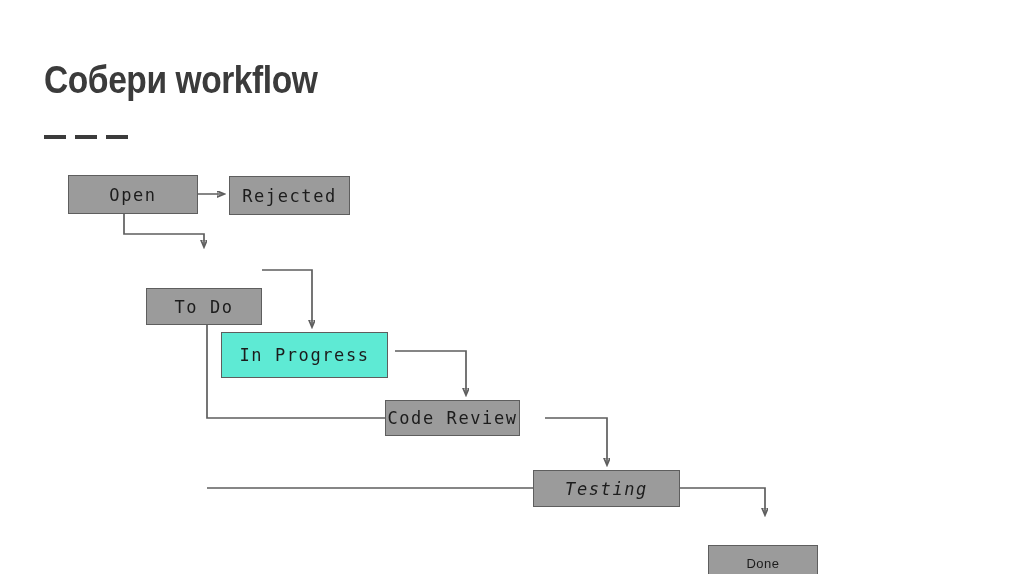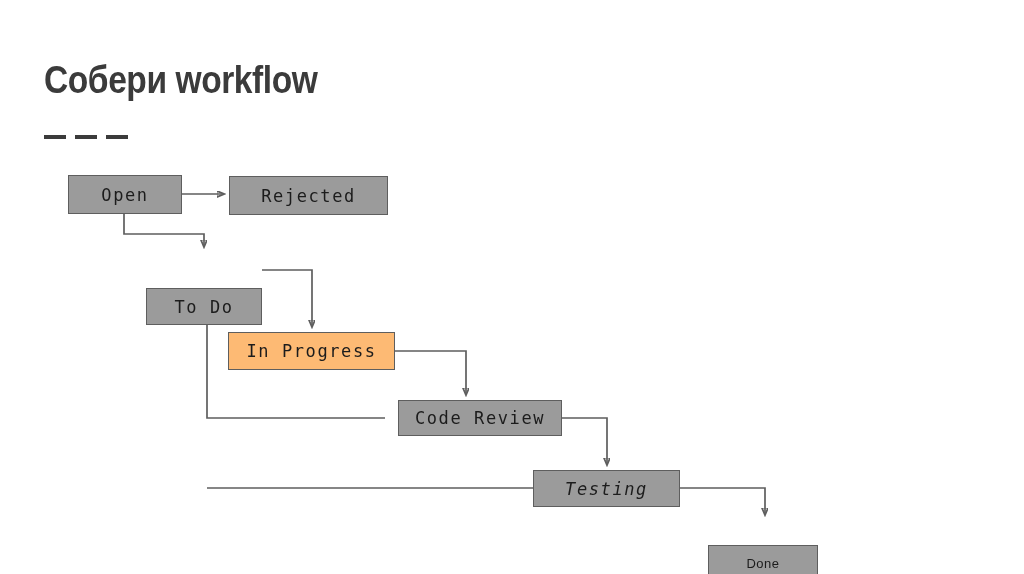--- a/index.html
+++ b/index.html
@@ -110,33 +110,33 @@
           <path d="M 124 214 L 124 234 L 204 234 L 204 247" stroke="#5e5e5e" marker-end="url(#arrowhead)"></path>
           <path d="M 262 270 L 312 270 L 312 327" stroke="#5e5e5e" marker-end="url(#arrowhead)"></path>
           <path d="M 395 351 L 466 351 L 466 395" stroke="#5e5e5e" marker-end="url(#arrowhead)"></path>
           <path d="M 545 418 L 607 418 L 607 465" stroke="#5e5e5e" marker-end="url(#arrowhead)"></path>
           <path d="M 680 488 L 765 488 L 765 515" stroke="#5e5e5e" marker-end="url(#arrowhead)"></path>
           <path d="M 385 418 L 207 418 L 207 294" stroke="#5e5e5e" marker-end="url(#arrowhead)"></path>
           <path d="M 533 488 L 207 488" stroke="#5e5e5e"></path>
         </g>
     </svg>
     <div id="node-layer">
-        <div class="node" style="left: 68px; top: 175px; width: 114px; height: 39px; background: rgb(155, 155, 155); border-color: rgb(94, 94, 94);">
+        <div class="node" style="left: 68px; top: 175px; width: 130px; height: 39px; background: rgb(155, 155, 155); border-color: rgb(94, 94, 94);">
           <span>Open</span>
         </div>
-        <div class="node" style="left: 229px; top: 176px; width: 159px; height: 39px; background: rgb(155, 155, 155); border-color: rgb(94, 94, 94);">
+        <div class="node" style="left: 229px; top: 176px; width: 121px; height: 39px; background: rgb(155, 155, 155); border-color: rgb(94, 94, 94);">
           <span>Rejected</span>
         </div>
         <div class="node" style="left: 146px; top: 252px; width: 116px; height: 37px; background: rgb(155, 155, 155); border-color: rgb(94, 94, 94); margin-top: 36px;">
           <span>To Do</span>
         </div>
-        <div class="node" style="left: 228px; top: 332px; width: 167px; height: 38px; background: #fdba74; border-color: rgb(94, 94, 94);">
+        <div class="node" style="left: 221px; top: 332px; width: 167px; height: 46px; background: #5eead4; border-color: rgb(94, 94, 94);">
           <span>In Progress</span>
         </div>
-        <div class="node" style="left: 385px; top: 400px; width: 164px; height: 36px; background: rgb(155, 155, 155); border-color: rgb(94, 94, 94); margin-left: 13px;">
+        <div class="node" style="left: 385px; top: 400px; width: 135px; height: 36px; background: rgb(155, 155, 155); border-color: rgb(94, 94, 94);">
           <span>Code Review</span>
         </div>
         <div class="node" style="left: 533px; top: 470px; width: 147px; height: 37px; background: rgb(155, 155, 155); border-color: rgb(94, 94, 94); font-style: italic;">
           <span>Testing</span>
         </div>
         <div class="node proportional" style="left: 708px; top: 520px; width: 110px; height: 37px; background: rgb(155, 155, 155); border-color: rgb(94, 94, 94);">
           <span>Done</span>
         </div>
       </div>
   </div>

